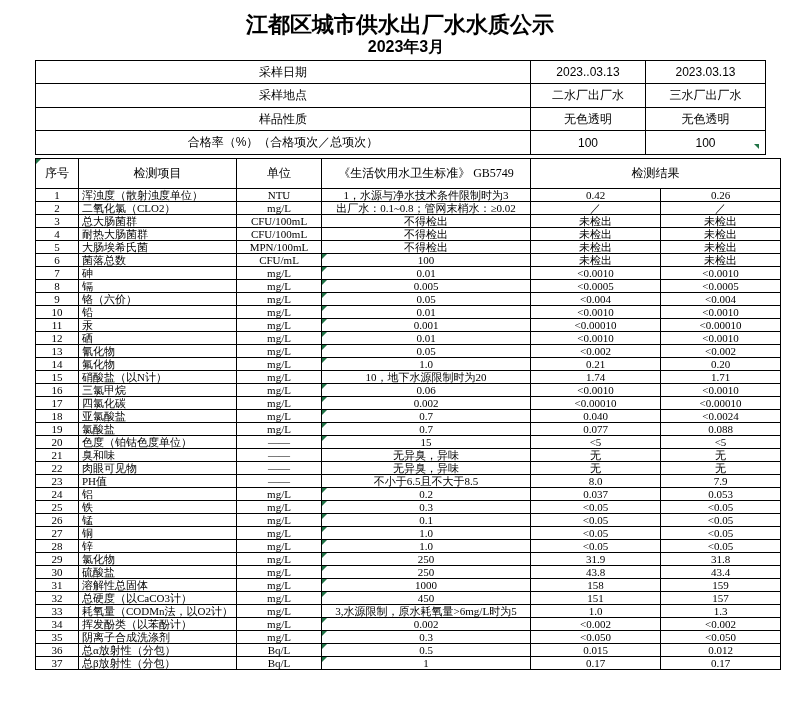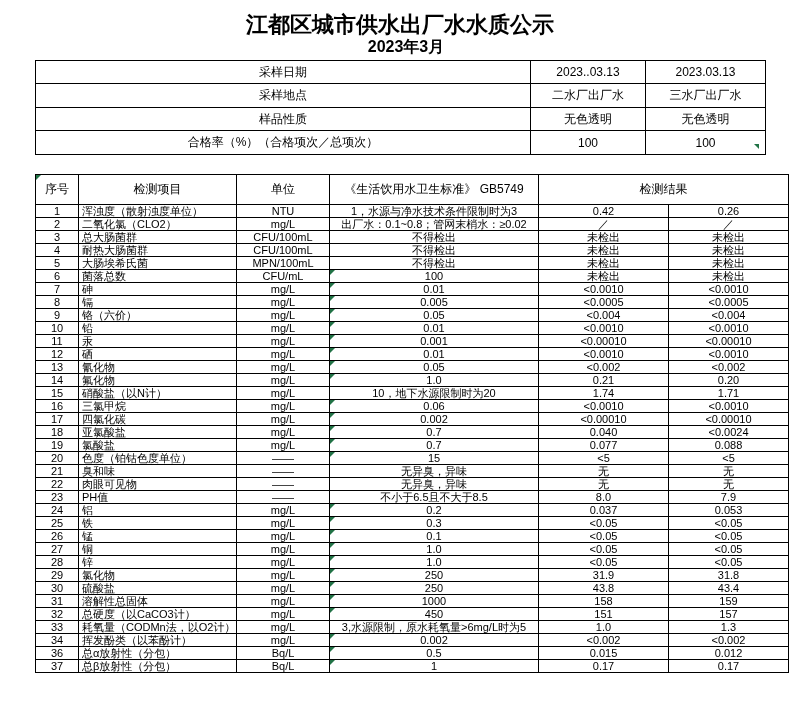--- a/index.html
+++ b/index.html
@@ -19,27 +19,27 @@
   .tbl-wrap { margin-left: 35px; width: 730px; }
   table { border-collapse: collapse; table-layout: fixed; width: 730px; }
   td, th {
     border: 1px solid #000; padding: 0; overflow: hidden; white-space: nowrap;
     vertical-align: middle; font-weight: normal;
   }
   
   .summary-table { margin-top: 4px; padding-left: 48px; }
   .summary-table td { height: 23.5px; font-size: 12px; text-align: center; }
   
-  .main-table { margin-top: 19px; }
+  .main-table { margin-top: 3px; font-family: Liberation Serif, serif; }
   .main-table thead th { height: 30px; font-size: 12px; text-align: center; }
   .main-table tbody td { height: 12.9px; font-size: 11px; line-height: 12px; text-align: center; }
   .main-table tbody td.c-item { text-align: left; padding-left: 3px; }
   .c-no  { width: 43px; }
   .c-item{ width: 158px; }
-  .c-unit{ width: 93px; }
+  .c-unit{ width: 85px; }
   .c-std { width: 209px; }
   .c-r1  { width: 130px; }
   .c-r2  { width: 120px; }
   .s-label { width: 495px; }
   .s-v1 { width: 115px; }
   .s-v2 { width: 120px; }
   .mark-host { position: relative; }
   .marker {
     position: absolute; top: 0; left: 0; width: 0; height: 0;
     border-top: 5px solid var(--marker); border-right: 5px solid transparent;
@@ -382,20 +382,28 @@
         </tr>
         <tr>
           <td class="c-no"><span>34</span></td>
           <td class="c-item"><span>挥发酚类（以苯酚计）</span></td>
           <td class="c-unit"><span>mg/L</span></td>
           <td class="c-std mark-host"><i class="marker"></i><span>0.002</span></td>
           <td class="c-r1"><span>&lt;0.002</span></td>
           <td class="c-r2"><span>&lt;0.002</span></td>
         </tr>
         <tr>
+          <td class="c-no"><span>35</span></td>
+          <td class="c-item"><span>阴离子合成洗涤剂</span></td>
+          <td class="c-unit"><span>mg/L</span></td>
+          <td class="c-std mark-host"><i class="marker"></i><span>0.3</span></td>
+          <td class="c-r1"><span>&lt;0.050</span></td>
+          <td class="c-r2"><span>&lt;0.050</span></td>
+        </tr>
+        <tr>
           <td class="c-no"><span>36</span></td>
           <td class="c-item"><span>总α放射性（分包）</span></td>
           <td class="c-unit"><span>Bq/L</span></td>
           <td class="c-std mark-host"><i class="marker"></i><span>0.5</span></td>
           <td class="c-r1"><span>0.015</span></td>
           <td class="c-r2"><span>0.012</span></td>
         </tr>
         <tr>
           <td class="c-no"><span>37</span></td>
           <td class="c-item"><span>总β放射性（分包）</span></td>

